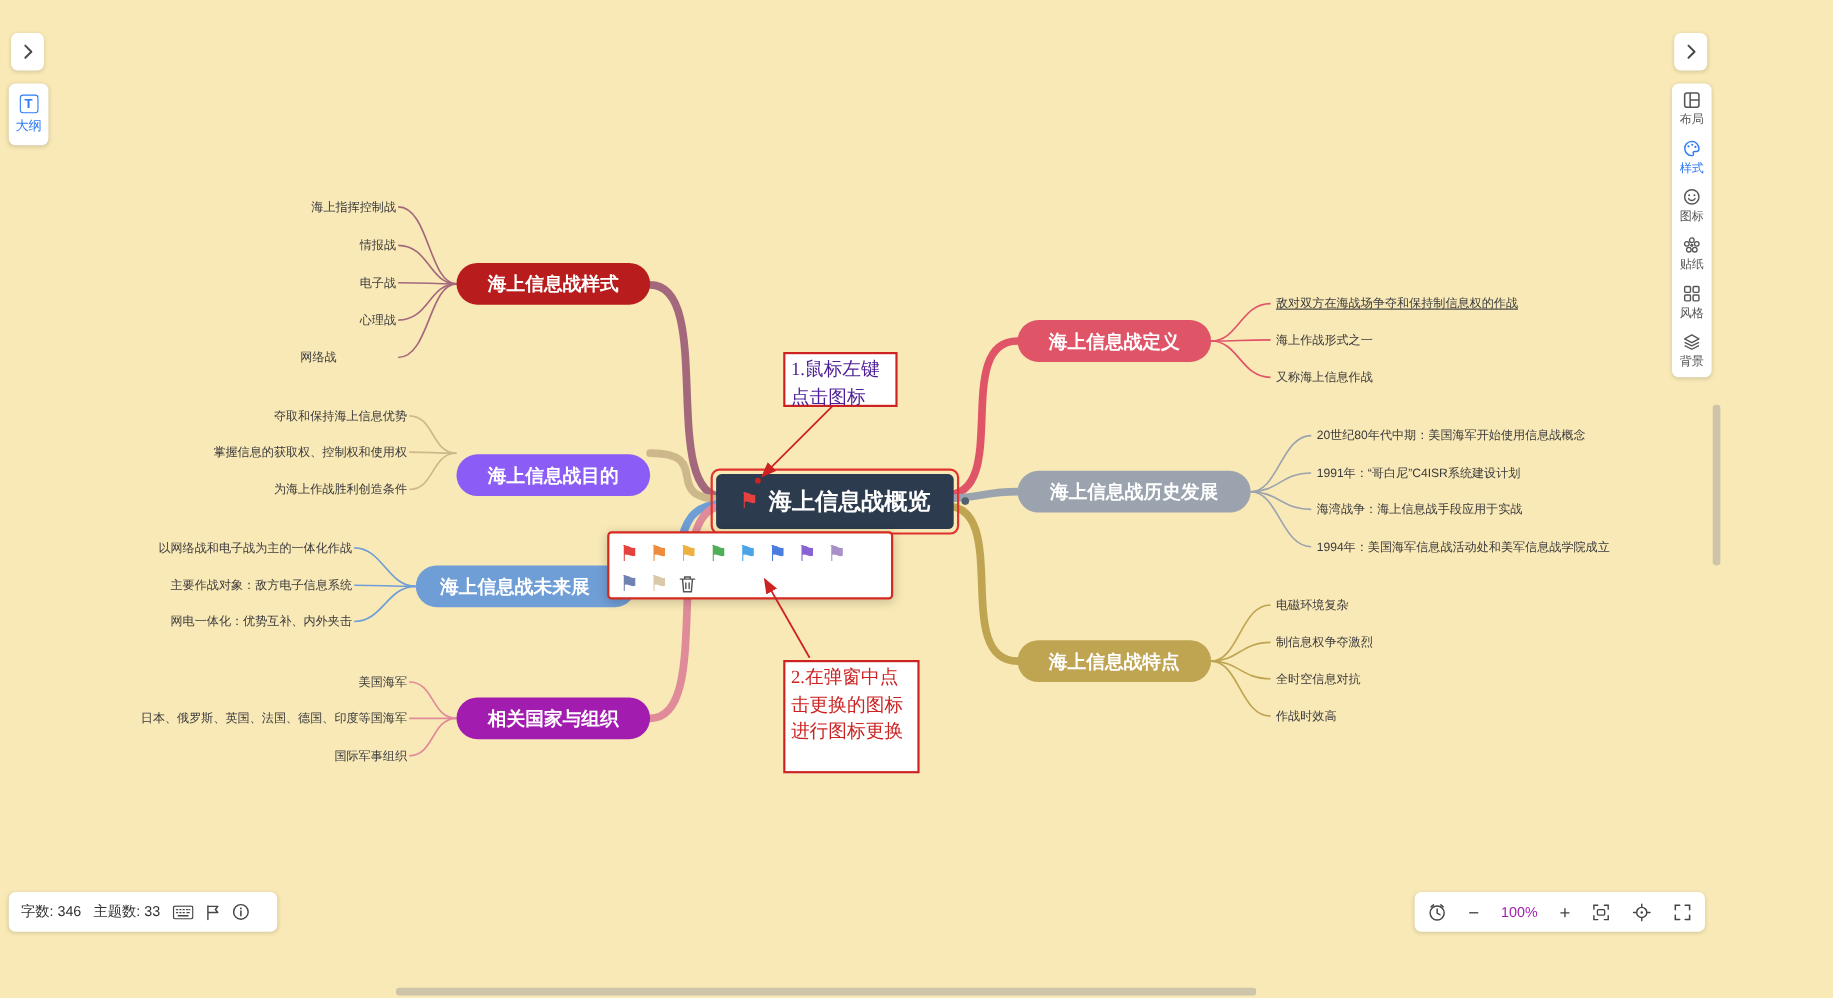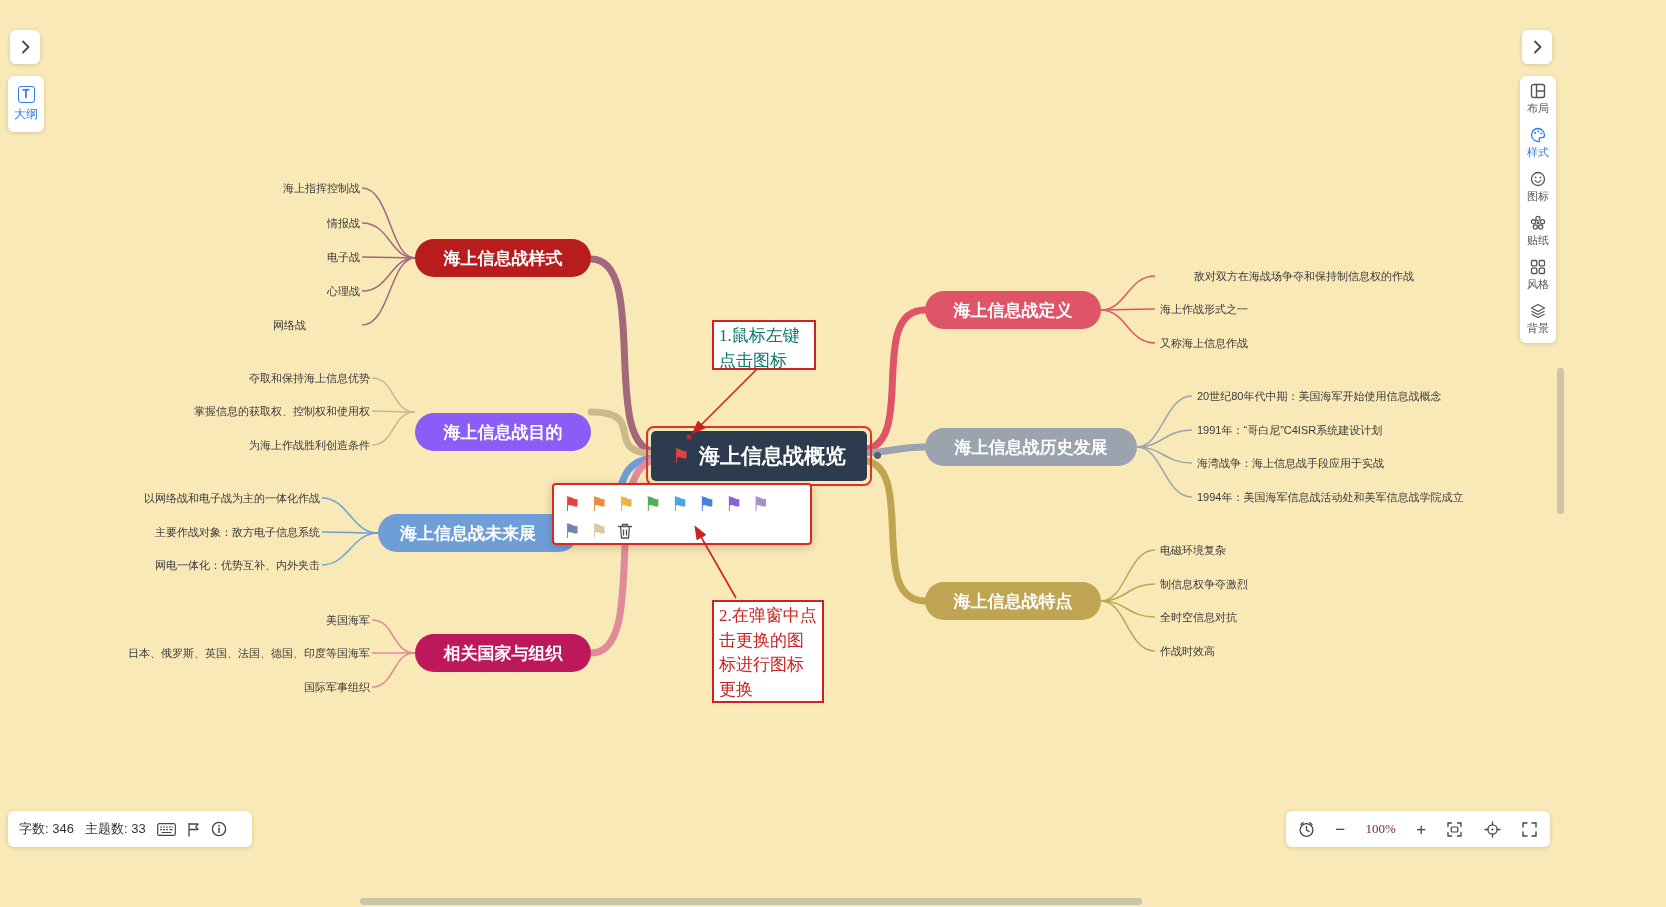--- a/index.html
+++ b/index.html
@@ -47,21 +47,21 @@
   .nav-label { font-size:11px; }
 
   
   .status-bar { position:absolute; z-index:9; left:8px; top:811px; width:244px; height:36px; display:flex;
                 align-items:center; padding:0 11px; gap:11px; color:#333; font-size:13px; }
   .status-bar .ico { color:#444; display:flex; align-items:center; }
   .zoom-bar { position:absolute; z-index:9; left:1286px; top:811px; width:264px; height:36px; display:flex;
               align-items:center; justify-content:space-between; padding:0 12px; color:#444; font-size:13px; }
   .zoom-bar .ico { display:flex; align-items:center; cursor:pointer; }
   .zoom-sign { font-size:17px; line-height:1; cursor:pointer; color:#444; }
-  .zoom-value { color:#7f1d1d;font-family:Liberation Serif, serif; }
+  .zoom-value { color:#a21caf; }
 
   .scrollbar { position:absolute; background:#cdc4a9; border-radius:3px; z-index:8; }
 </style>
 </head>
 <body>
 
 <div class="stage">
 
   <svg id="edges" width="1666" height="907">
 
@@ -124,21 +124,21 @@
     <div class="root-inner" style="background-color: rgb(44, 59, 78);">
       <span class="flag" style="color: rgb(229, 65, 62);">⚑</span>
       <span>海上信息战概览</span>
     </div>
   </div>
   <div class="branch-handle" style="left:874px;top:452px;"></div>
 
   <div class="pill" style="left: 415px; top: 239px; width: 176px; background-color: #b91c1c;">海上信息战样式</div>
   <div class="pill" style="left: 415px; top: 413px; width: 176px; background-color: #8b5cf6;">海上信息战目的</div>
   <div class="pill clip" style="left: 378px; top: 514px; width: 200px; background-color: rgb(111, 158, 214);">海上信息战未来展</div>
-  <div class="pill" style="left: 415px; top: 634px; width: 176px; background-color: #be185d;">相关国家与组织</div>
+  <div class="pill" style="left: 415px; top: 634px; width: 176px; background-color: #a21caf;">相关国家与组织</div>
   <div class="pill" style="left: 925px; top: 291px; width: 176px; background-color: rgb(224, 84, 104);">海上信息战定义</div>
   <div class="pill" style="left: 925px; top: 582px; width: 176px; background-color: rgb(191, 164, 82);">海上信息战特点</div>
   <div class="pill" style="left: 925px; top: 428px; width: 212px; background-color: rgb(155, 164, 174);">海上信息战历史发展</div>
 
   <div class="child" style="right:1306px;top:188px;">海上指挥控制战</div>
   <div class="child" style="right:1306px;top:223px;">情报战</div>
   <div class="child" style="right:1306px;top:257px;">电子战</div>
   <div class="child" style="right:1306px;top:291px;">心理战</div>
   <div class="child" style="right:1360px;top:325px;">网络战</div>
 
@@ -147,21 +147,21 @@
   <div class="child" style="right:1296px;top:445px;">为海上作战胜利创造条件</div>
 
   <div class="child" style="right:1346px;top:498px;">以网络战和电子战为主的一体化作战</div>
   <div class="child" style="right:1346px;top:532px;">主要作战对象：敌方电子信息系统</div>
   <div class="child" style="right:1346px;top:565px;">网电一体化：优势互补、内外夹击</div>
 
   <div class="child" style="right:1296px;top:620px;">美国海军</div>
   <div class="child" style="right:1296px;top:653px;">日本、俄罗斯、英国、法国、德国、印度等国海军</div>
   <div class="child" style="right:1296px;top:687px;">国际军事组织</div>
 
-  <div class="child" style="left:1194px;top:276px;">敌对双方在海战场争夺和保持制信息权的作战</div>
+  <div class="child" style="left:1160px;top:276px;text-decoration:underline;">敌对双方在海战场争夺和保持制信息权的作战</div>
   <div class="child" style="left:1160px;top:309px;">海上作战形式之一</div>
   <div class="child" style="left:1160px;top:343px;font-family:Liberation Serif, serif;">又称海上信息作战</div>
 
   <div class="child" style="left:1197px;top:396px;">20世纪80年代中期：美国海军开始使用信息战概念</div>
   <div class="child" style="left:1197px;top:430px;">1991年：“哥白尼”C4ISR系统建设计划</div>
   <div class="child" style="left:1197px;top:463px;">海湾战争：海上信息战手段应用于实战</div>
   <div class="child" style="left:1197px;top:497px;">1994年：美国海军信息战活动处和美军信息战学院成立</div>
 
   <div class="child" style="left:1160px;top:550px;">电磁环境复杂</div>
   <div class="child" style="left:1160px;top:584px;">制信息权争夺激烈</div>
@@ -183,22 +183,22 @@
       <span class="flag" style="color: rgb(111, 131, 176);">⚑</span>
       <span class="flag" style="color: rgb(217, 201, 169);">⚑</span>
       <span style="display:flex;align-items:center;">
         <svg width="16" height="18" viewBox="0 0 16 18">
             <path d="M1.5 4.5h13 M5.5 4.5v-2h5v2 M3.5 4.5l1 11.5h7l1-11.5 M6.5 8v5 M9.5 8v5" stroke="#555" fill="none" stroke-width="1.3" stroke-linecap="round"></path>
           </svg>
       </span>
     </div>
   </div>
 
-  <div class="annotation" style="left: 712px; top: 320px; width: 104px; height: 50px; color: #0f766e;">1.鼠标左键点击图标</div>
-  <div class="annotation" style="left: 712px; top: 600px; width: 112px; height: 103px; color: rgb(204, 34, 34);">2.在弹窗中点击更换的图标进行图标更换</div>
+  <div class="annotation" style="left: 712px; top: 320px; width: 104px; height: 50px; color: #4c1d95;">1.鼠标左键点击图标</div>
+  <div class="annotation" style="left: 712px; top: 600px; width: 124px; height: 103px; color: rgb(204, 34, 34);">2.在弹窗中点击更换的图标进行图标更换</div>
 
   <svg id="arrows" width="1666" height="907">
     <defs>
       <marker id="arrowhead" markerWidth="9" markerHeight="7" refX="7" refY="3.5" orient="auto">
         <polygon points="0 0, 9 3.5, 0 7" fill="#cc2222"></polygon>
       </marker>
     </defs>
     <line x1="757" y1="369" x2="694" y2="432" stroke="#cc2222" stroke-width="1.6" marker-end="url(#arrowhead)"></line>
     <circle cx="689" cy="437" r="2.6" fill="#cc2222"></circle>
     <line x1="736" y1="598" x2="696" y2="528" stroke="#cc2222" stroke-width="1.6" marker-end="url(#arrowhead)"></line>

